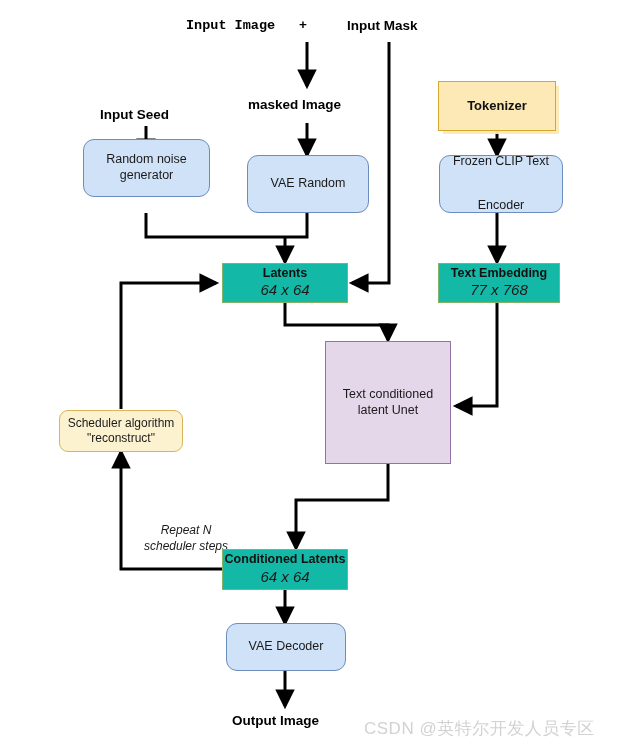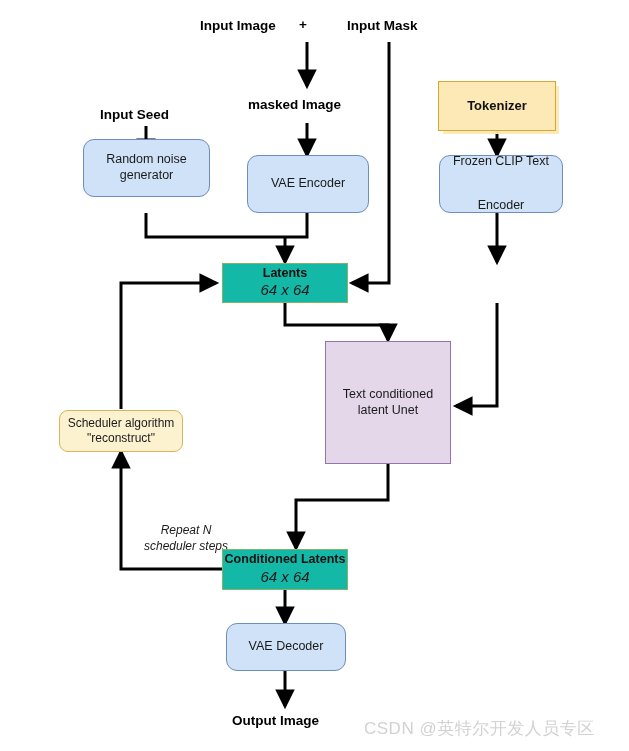--- a/index.html
+++ b/index.html
@@ -158,21 +158,21 @@
       <path d="M 222 569 L 121 569 L 121 452" marker-end="url(#arrow)"></path>
 
       <path d="M 121 409 L 121 283 L 216 283" marker-end="url(#arrow)"></path>
 
       <path d="M 285 590 L 285 623" marker-end="url(#arrow)"></path>
 
       <path d="M 285 671 L 285 706" marker-end="url(#arrow)"></path>
     </g>
   </svg>
 
-  <div class="label" style="left:200px; top:18px;">Input Image</div>
+  <div class="label" style="left:186px; top:18px;font-family:Liberation Mono, monospace;">Input Image</div>
 
   <div class="label plain" style="left:299px; top:17px;">+</div>
 
   <div class="label" style="left:347px; top:18px;">Input Mask</div>
 
   <div class="label" style="left:248px; top:97px;">masked Image</div>
 
   <div class="label" style="left:100px; top:107px;">Input Seed</div>
 
   <div class="label" style="left:232px; top:713px;">Output Image</div>
@@ -181,37 +181,41 @@
     <span>Repeat N</span><br>
     <span>scheduler steps</span>
   </div>
 
   <div class="node proc" style="left:83px; top:139px; width:127px; height:58px;">
     <span class="title">Random noise</span>
     <span class="title">generator</span>
   </div>
 
   <div class="node proc" style="left:247px; top:155px; width:122px; height:58px;">
-    <span class="title">VAE Encoder</span>
+    <span class="title">VAE Random</span>
   </div>
 
   <div class="node token" style="left:438px; top:81px; width:118px; height:50px;">
     <span class="title">Tokenizer</span>
   </div>
 
   <div class="node proc" style="left:439px; top:155px; width:124px; height:58px;gap:28px;">
     <span class="title">Frozen CLIP Text</span>
     <span class="title">Encoder</span>
   </div>
 
   <div class="node data-box" style="left:222px; top:263px; width:126px; height:40px;">
     <span class="title">Latents</span>
     <span class="sub">64 x 64</span>
   </div>
 
+  <div class="node data-box" style="left:438px; top:263px; width:122px; height:40px;">
+    <span class="title">Text Embedding</span>
+    <span class="sub">77 x 768</span>
+  </div>
 
   <div class="node sched" style="left:59px; top:410px; width:124px; height:42px;">
     <span class="title">Scheduler algorithm</span>
     <span class="title">"reconstruct"</span>
   </div>
 
   <div class="node unet" style="left:325px; top:341px; width:126px; height:123px;">
     <span class="title">Text conditioned</span>
     <span class="title">latent Unet</span>
   </div>

